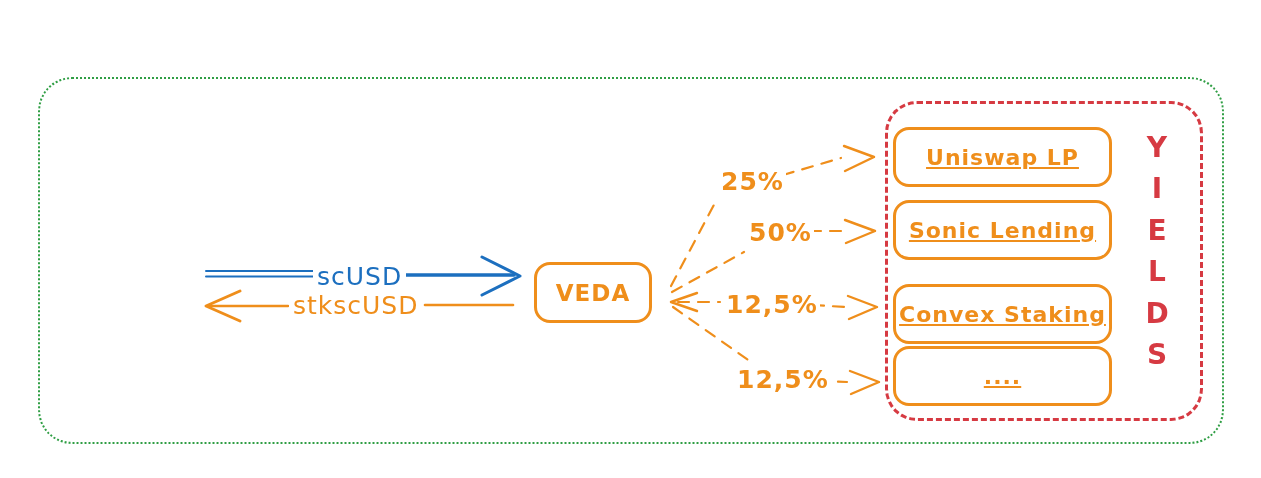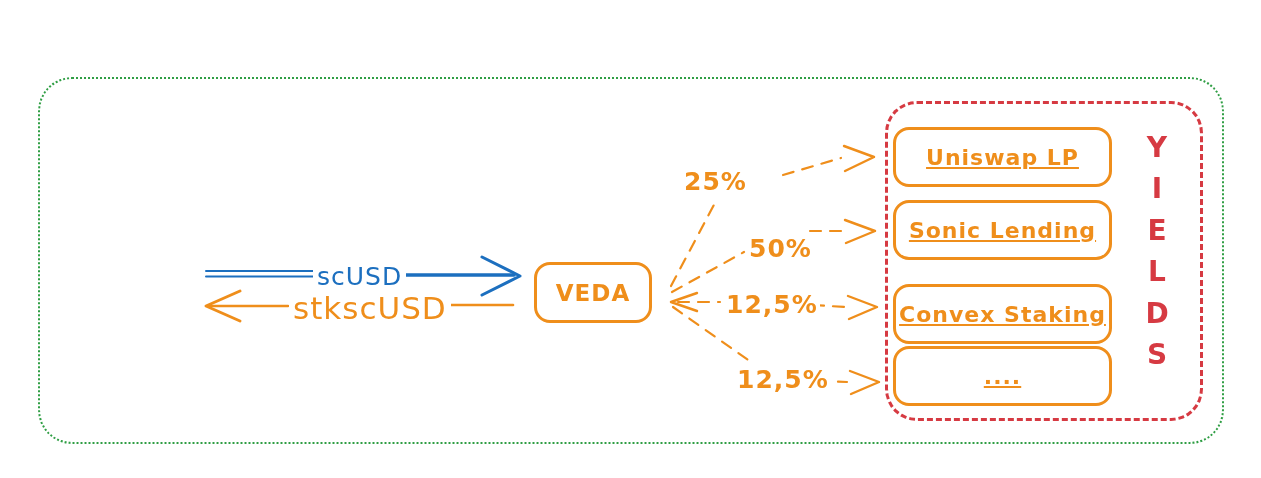--- a/index.html
+++ b/index.html
@@ -43,27 +43,27 @@
   .veda-node{
     left:534px;top:262px;width:118px;height:61px;
     border:3px solid var(--orange);
     color:var(--orange);font-size:23px;
   }
   .flow-label{
     font-weight:400;letter-spacing:1px;line-height:1;
     background:#fff;padding:0 4px;
   }
   .scusd-label{left:313px;top:264px;font-size:25px;color:var(--blue);}
-  .stkscusd-label{left:289px;top:293px;font-size:31px;color:var(--orange);}
+  .stkscusd-label{left:289px;top:293px;font-size:25px;color:var(--orange);}
   .pct{
     font-weight:700;letter-spacing:1px;line-height:1;
     color:var(--orange);font-size:25px;background:#fff;padding:0 2px;
   }
-  .pct1{left:682px;top:169px;}
-  .pct2{left:747px;top:236px;text-align:right;}
+  .pct1{left:719px;top:169px;}
+  .pct2{left:747px;top:220px;text-align:right;}
   .pct3{left:724px;top:292px;}
   .pct4{left:735px;top:367px;}
   .yields-container{
     left:885px;top:101px;width:318px;height:320px;
     border:3px dashed var(--red);
     border-radius:32px;
     box-sizing:border-box;
   }
   .yield-node{
     left:893px;width:219px;height:60px;

